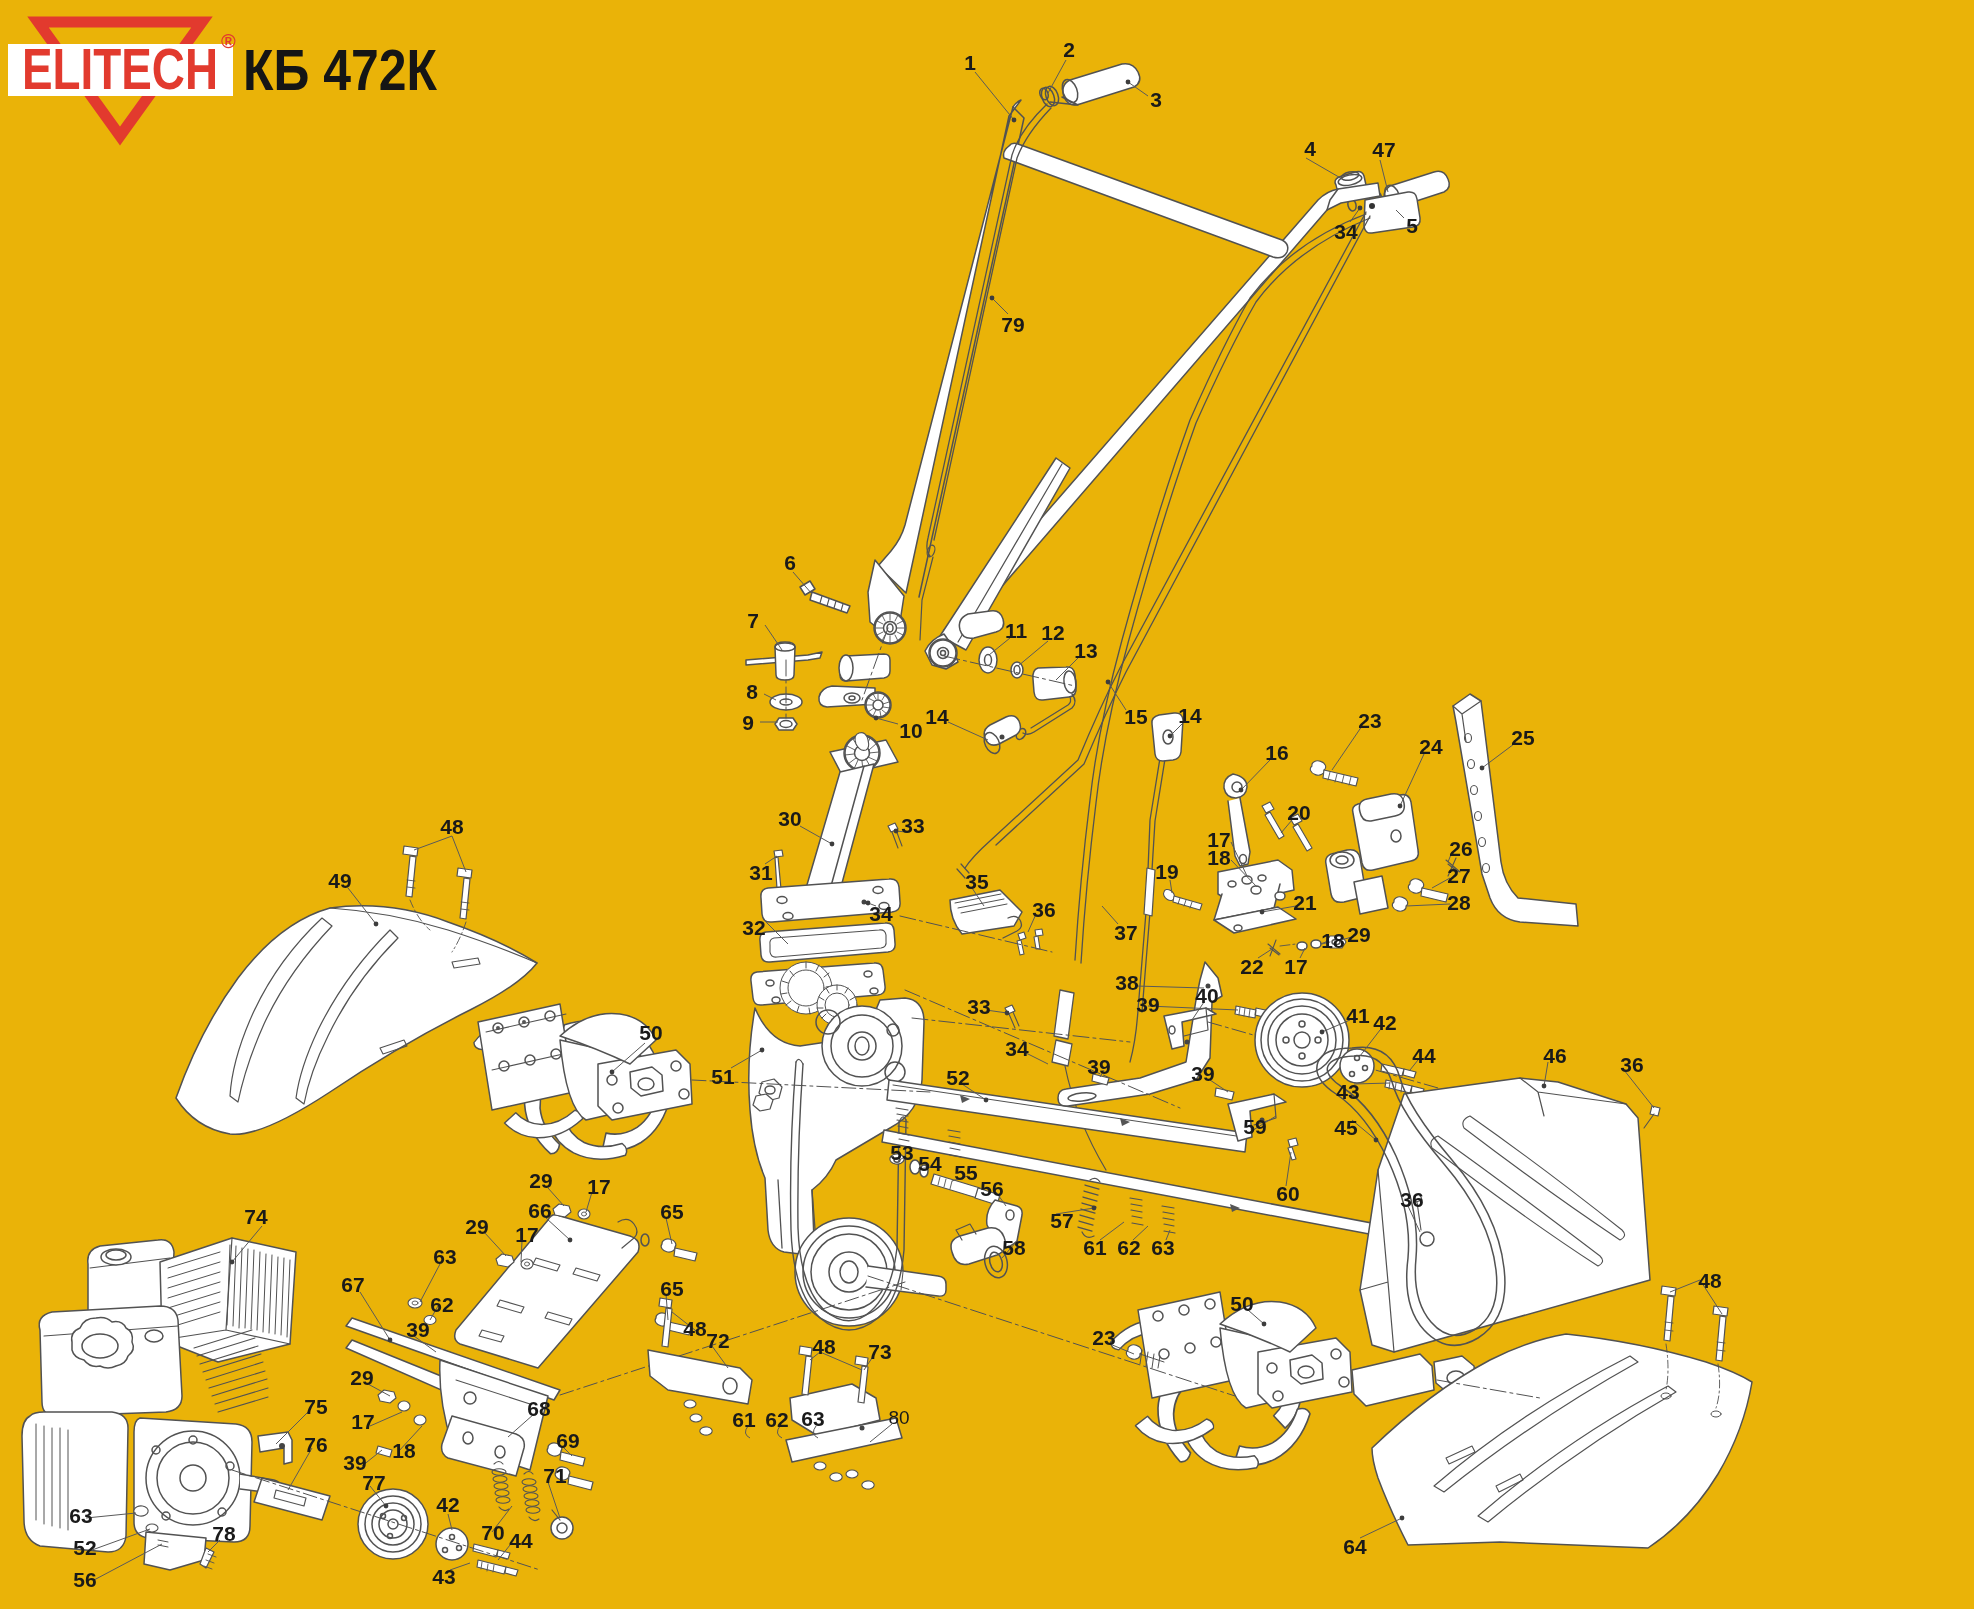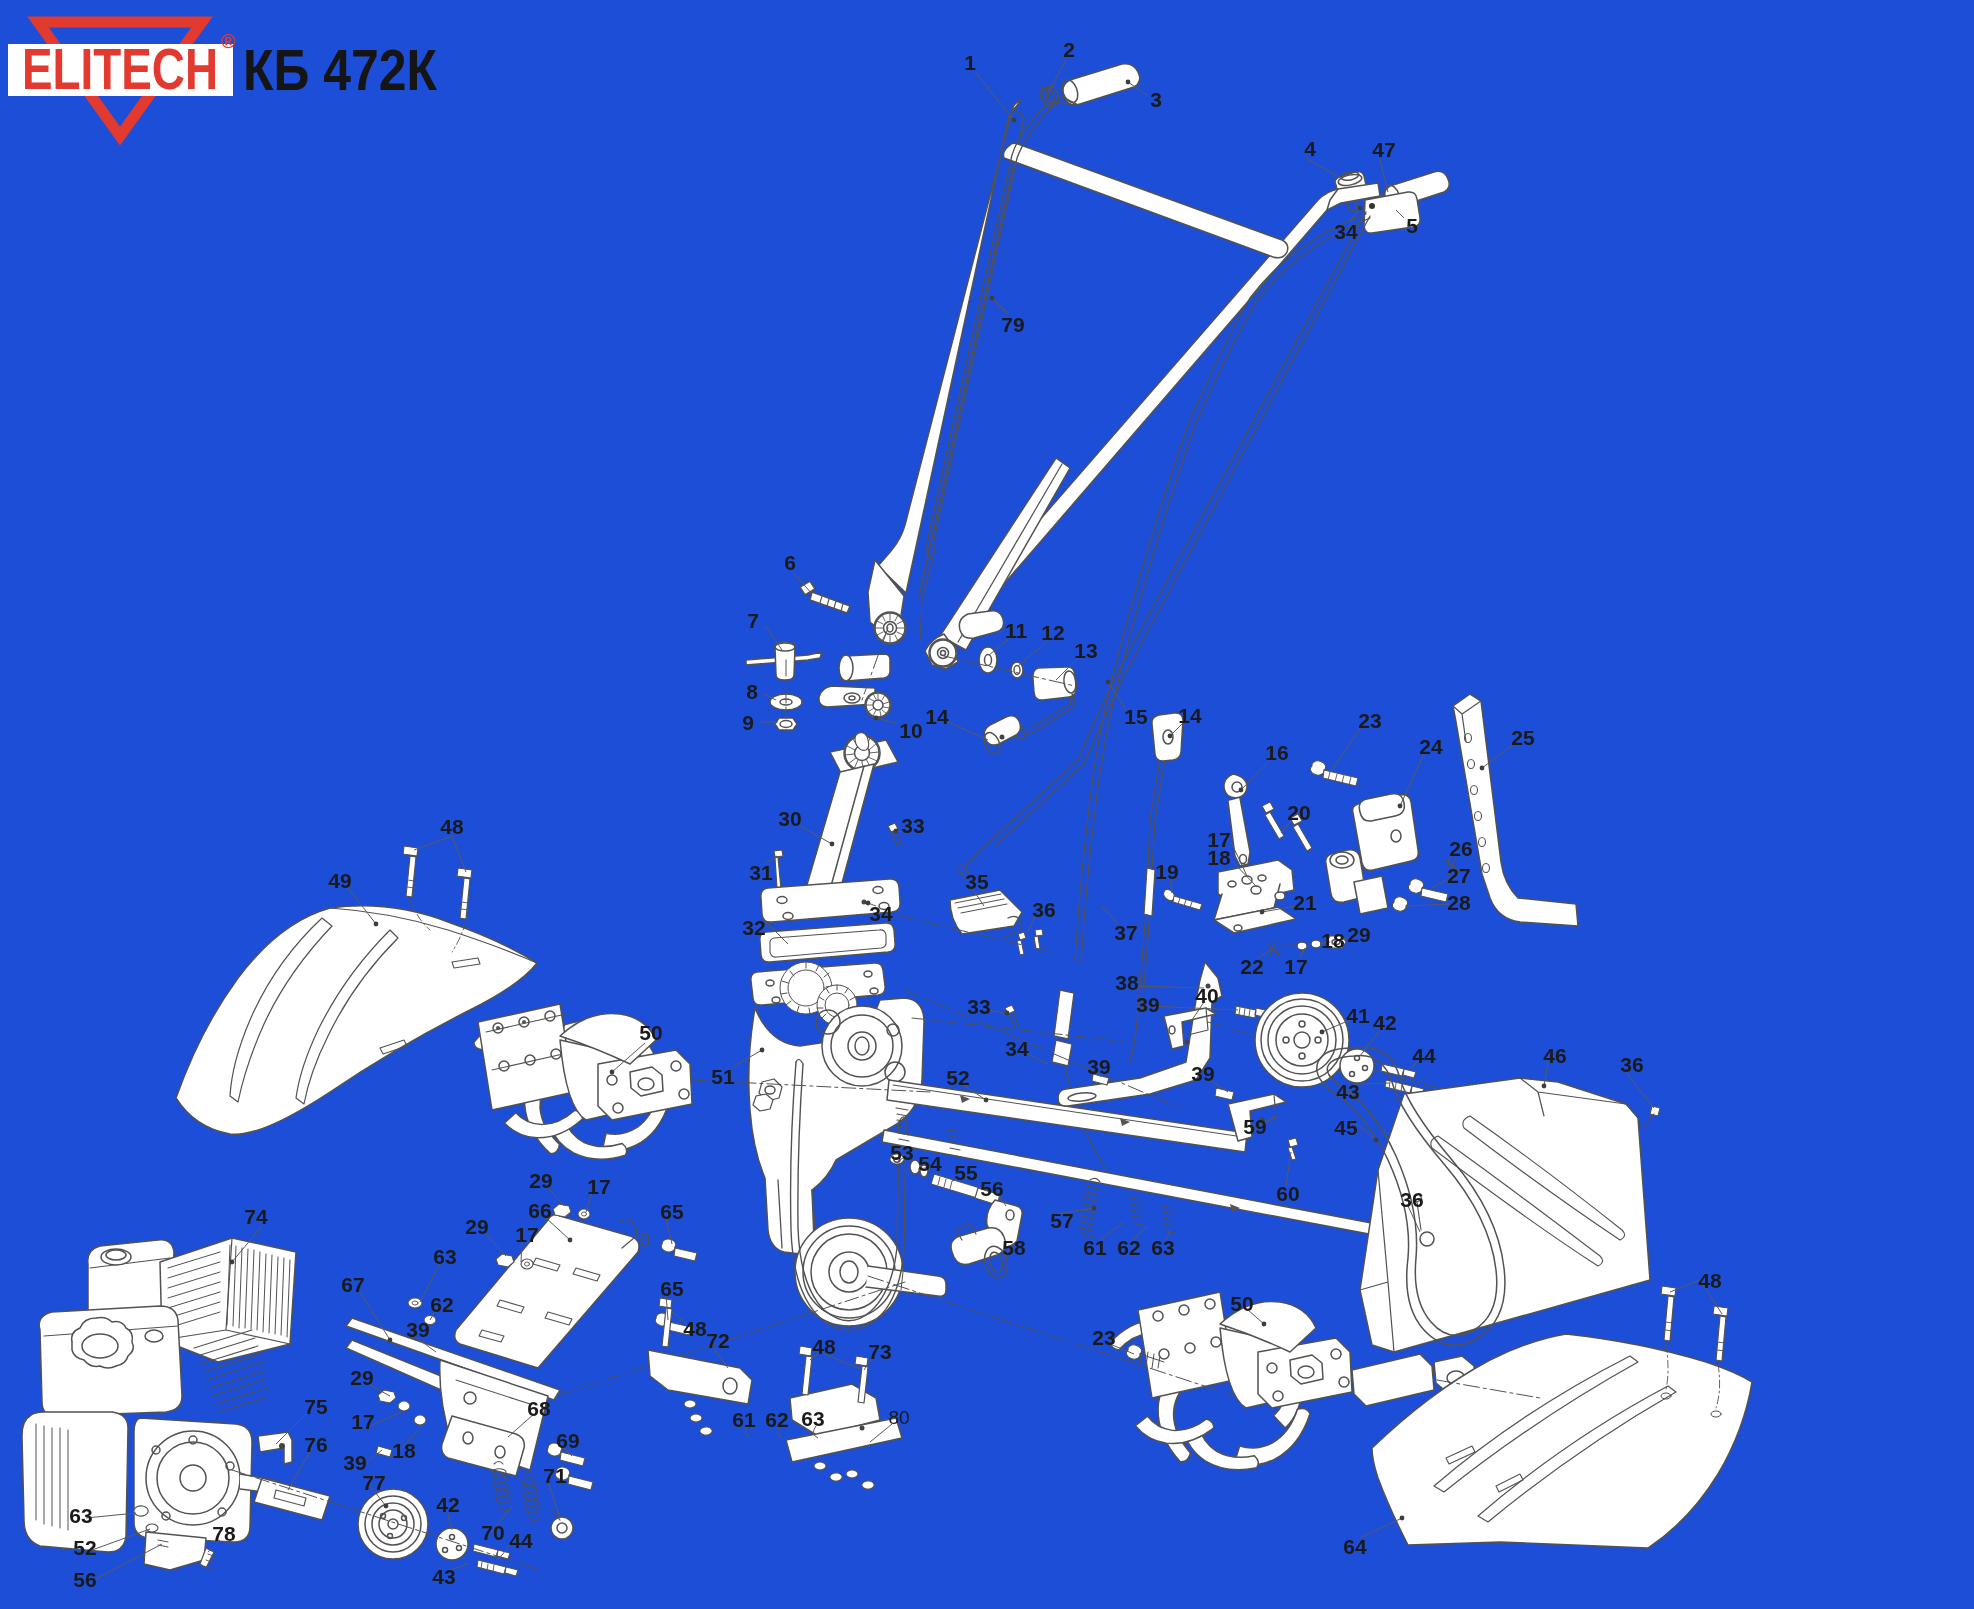--- a/index.html
+++ b/index.html
@@ -1,16 +1,16 @@
 <!DOCTYPE html>
 <html><head>
 <meta charset="utf-8">
 <style>
   html,body{margin:0;padding:0;background:#ffffff;}
-  #page{position:relative;width:1974px;height:1609px;background:#1d4ed8;overflow:hidden;text-align:center;}
+  #page{position:relative;width:1974px;height:1609px;background:#eab308;overflow:hidden;text-align:center;}
   svg{position:absolute;left:0;top:0;}
   text{font-family:"Liberation Sans",sans-serif;}
 </style>
 </head>
 <body>
 <div id="page">
 <svg width="1974" height="1609" viewBox="0 0 1974 1609">
   <g id="logo">
     <path d="M38,22 L202,22 L120,136 Z" fill="none" stroke="#e23a2e" stroke-width="11"></path>
     <rect x="8" y="44" width="225" height="52" fill="#ffffff"></rect>

